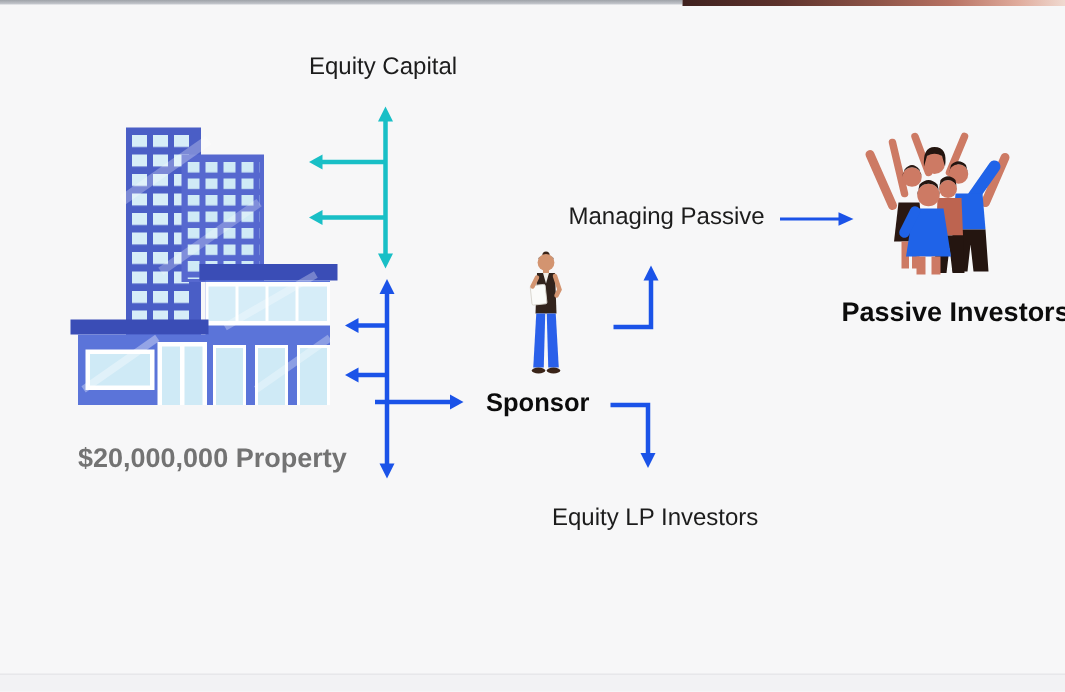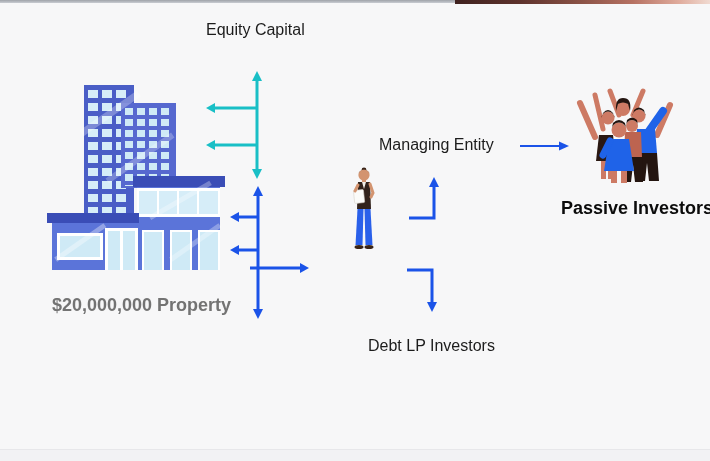--- a/index.html
+++ b/index.html
@@ -179,19 +179,20 @@
       <path d="M407 270 L432 270 L432 304" fill="none"></path>
       <polygon points="427,302 437,302 432,312" stroke="none"></polygon>
     </g>
 
     <g stroke="#1b53e8" stroke-width="2" fill="#1b53e8">
       <line x1="520" y1="146" x2="560" y2="146"></line>
       <polygon points="559,141.5 559,150.5 569,146" stroke="none"></polygon>
     </g>
   </svg>
 
-  <div class="lbl" style="left:206px;top:20px;text-align:center;">Equity Capital</div>
-  <div class="lbl" style="left:379px;top:135px;">Managing Entity</div>
+  <div class="lbl" style="left:206px;top:35px;text-align:center;">Equity Capital</div>
+  <div class="lbl" style="left:379px;top:135px;">Managing Passive</div>
   <div class="lbl lbl-bold" style="left:561px;top:198px;font-size:18px;">Passive Investors</div>
+  <div class="lbl lbl-bold" style="left:324px;top:259px;">Sponsor</div>
   <div class="lbl lbl-property" style="left:52px;top:295px;">$20,000,000 Property</div>
-  <div class="lbl" style="left:368px;top:336px;">Debt LP Investors</div>
+  <div class="lbl" style="left:368px;top:336px;">Equity LP Investors</div>
 
 </div>
 
 </body></html>

